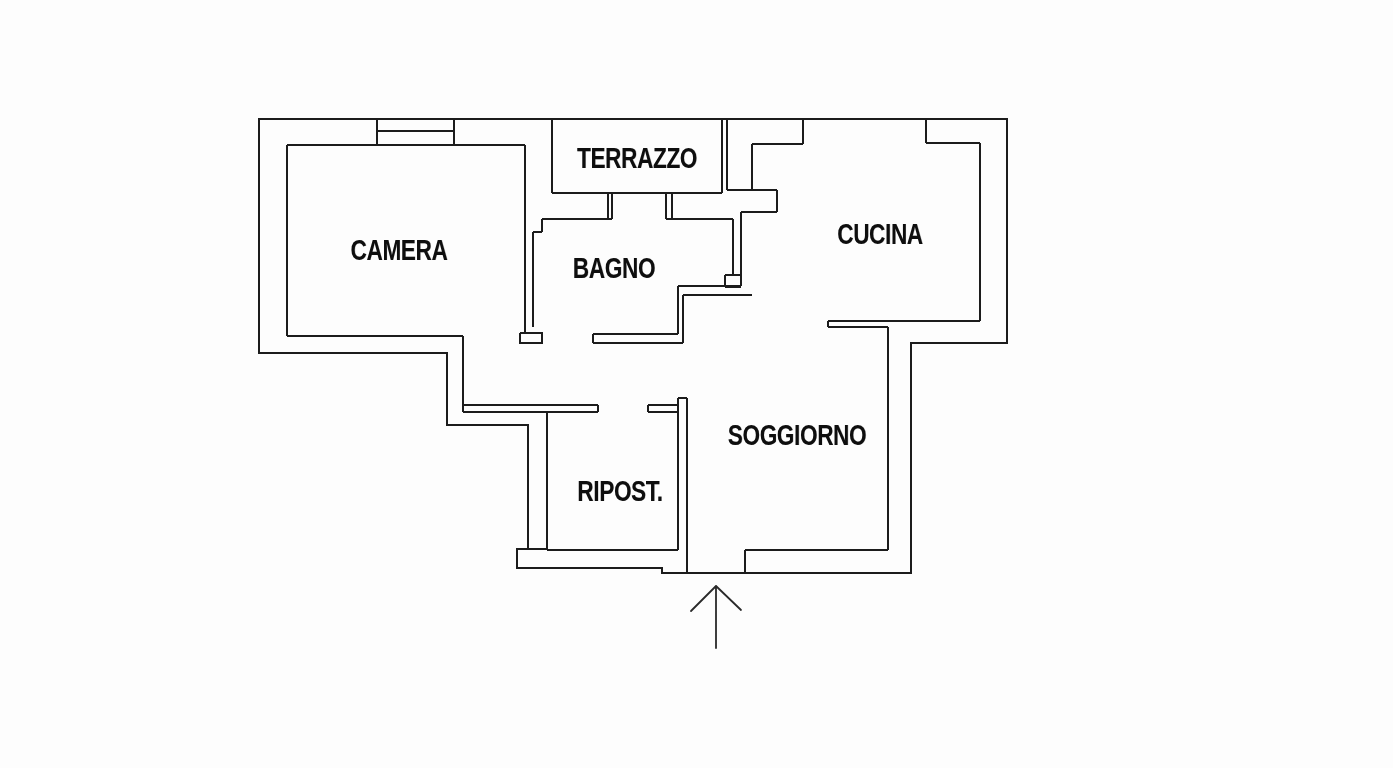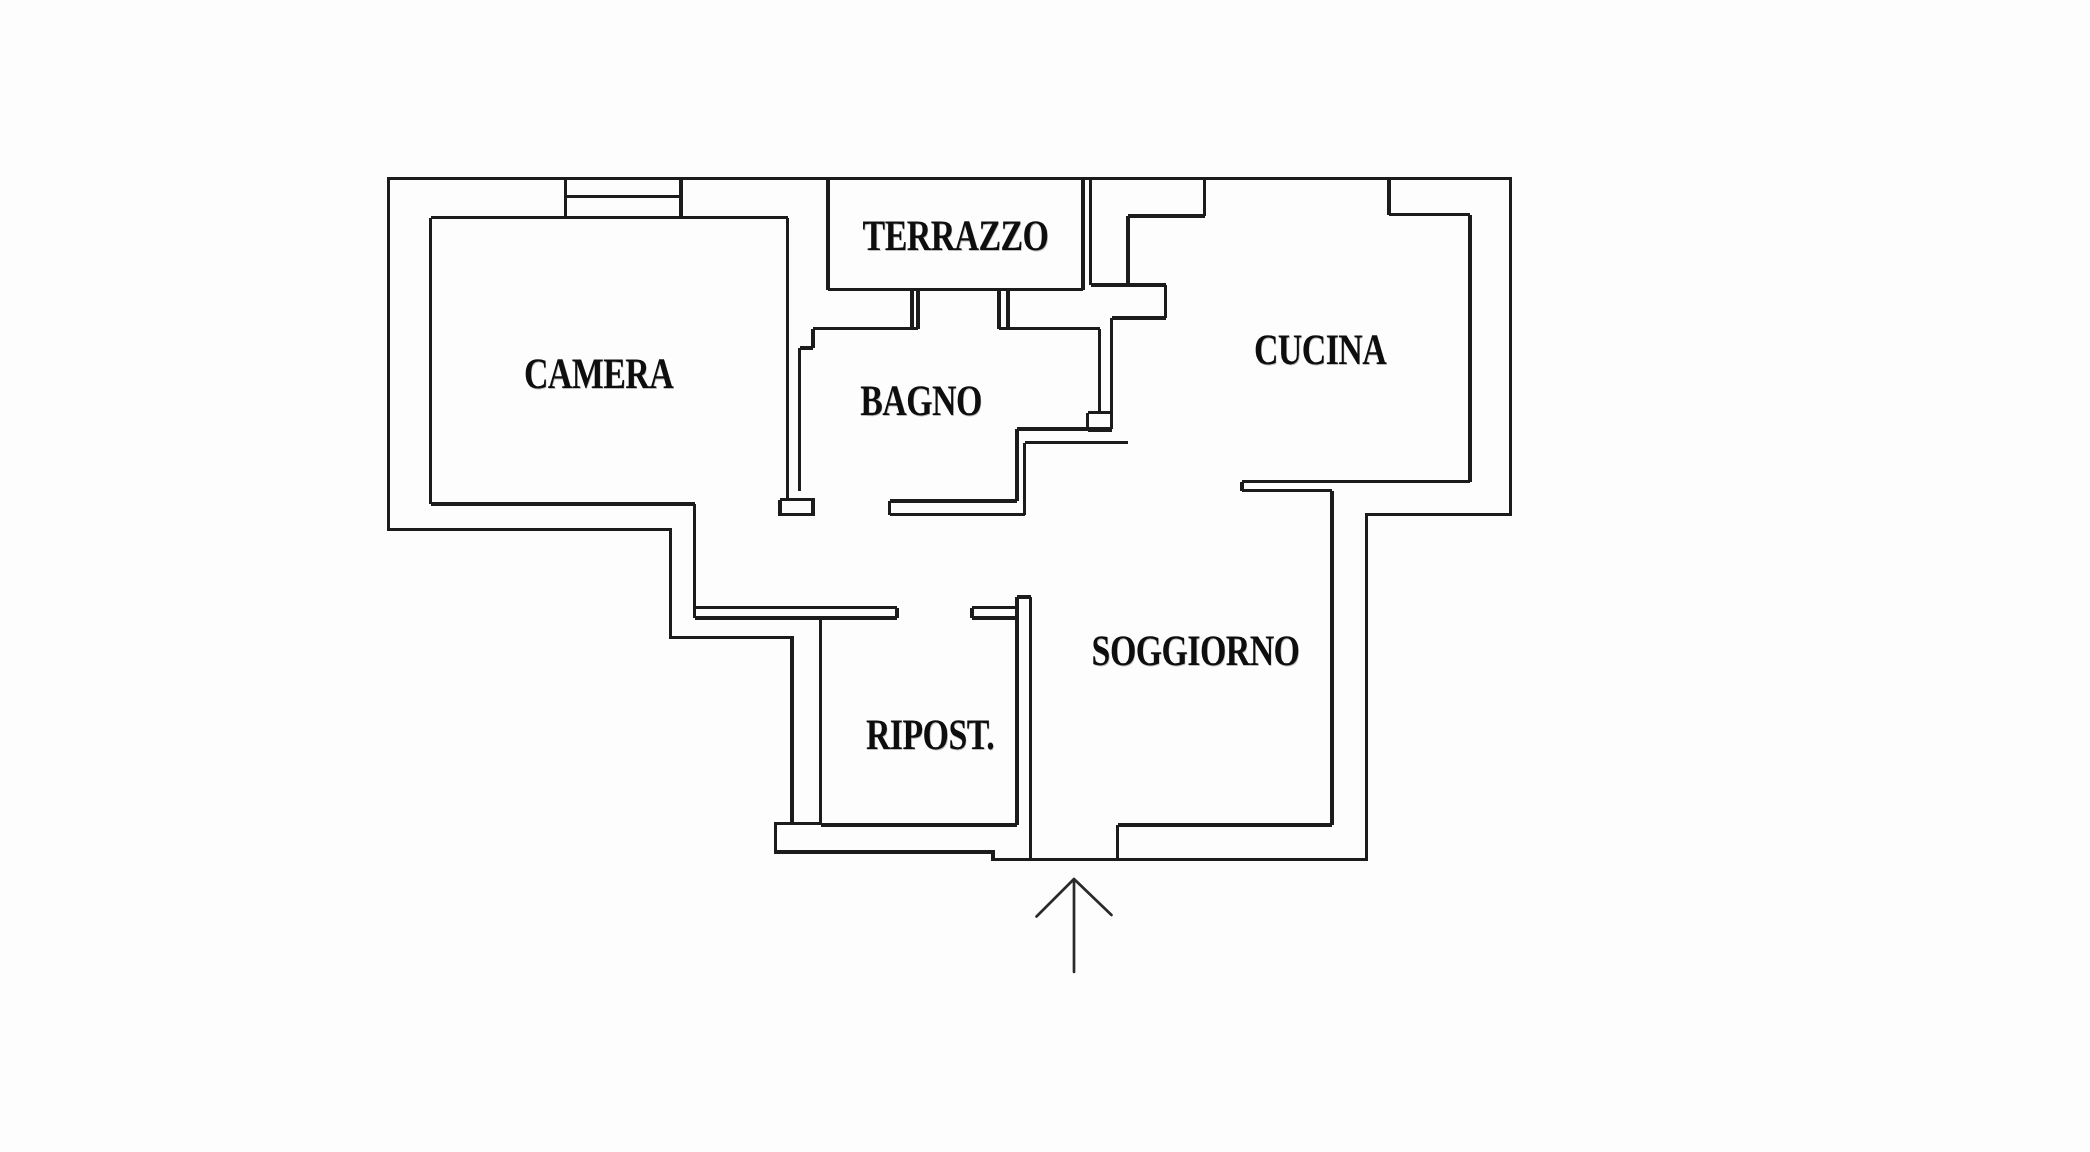--- a/index.html
+++ b/index.html
@@ -6,21 +6,21 @@
     margin: 0;
     padding: 0;
     background: #ffffff;
   }
   .stage {
     position: relative;
     width: 1393px;
     height: 768px;
     background: #fdfdfd;
     overflow: hidden;
-    font-family: Liberation Serif, serif;
+    font-family: Liberation Sans, sans-serif;
   }
   .plan-svg {
     position: absolute;
     left: 0;
     top: 0;
     width: 1393px;
     height: 768px;
   }
   .room-label {
     position: absolute;

